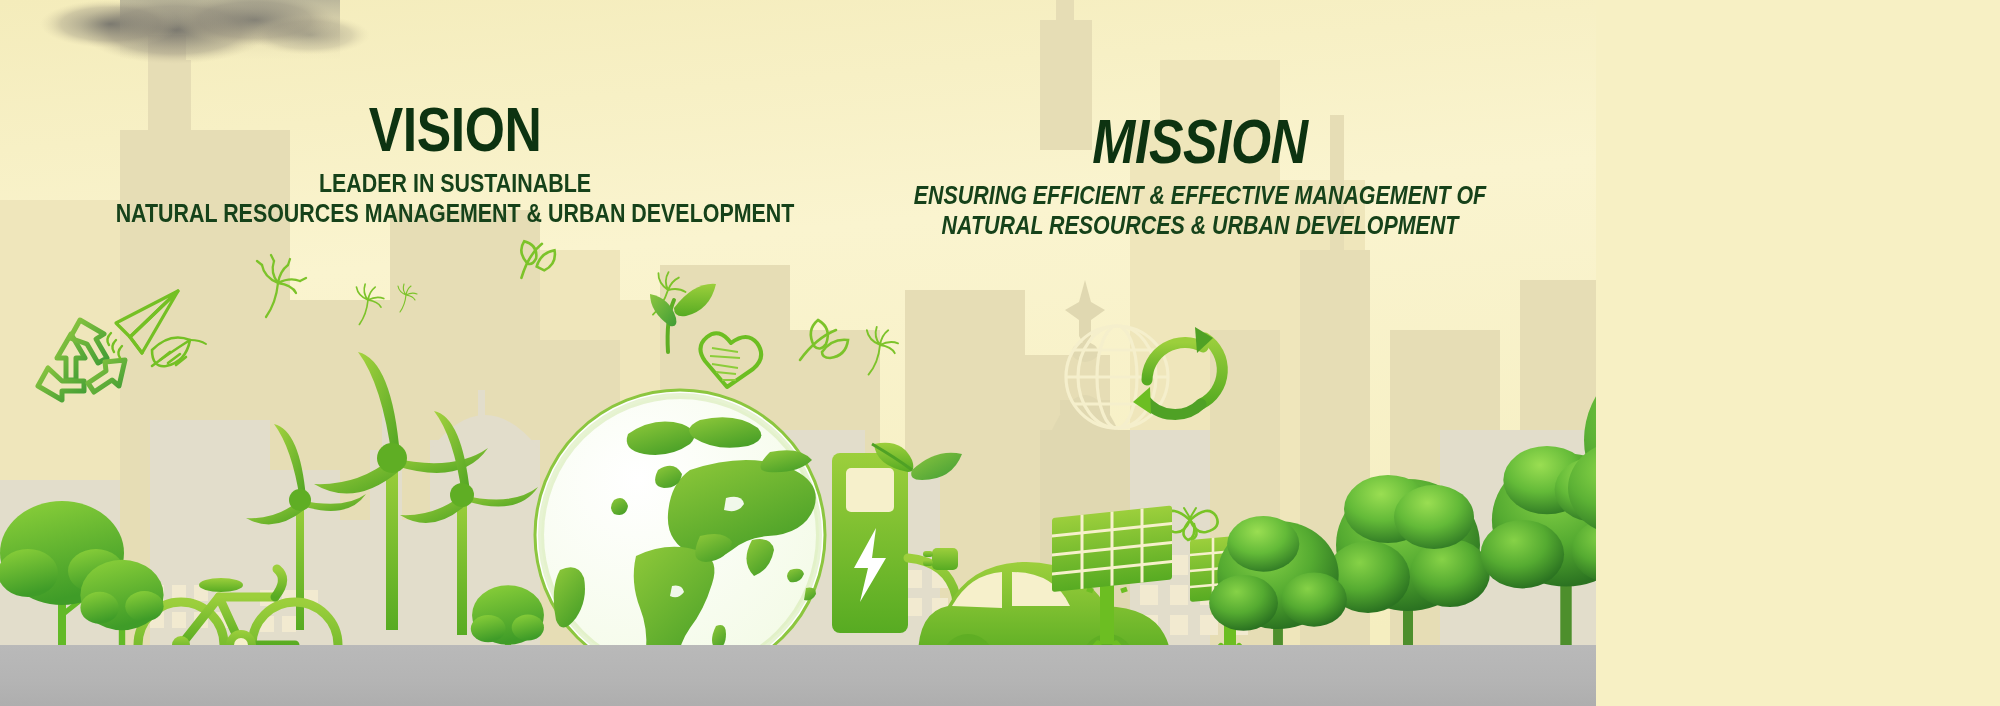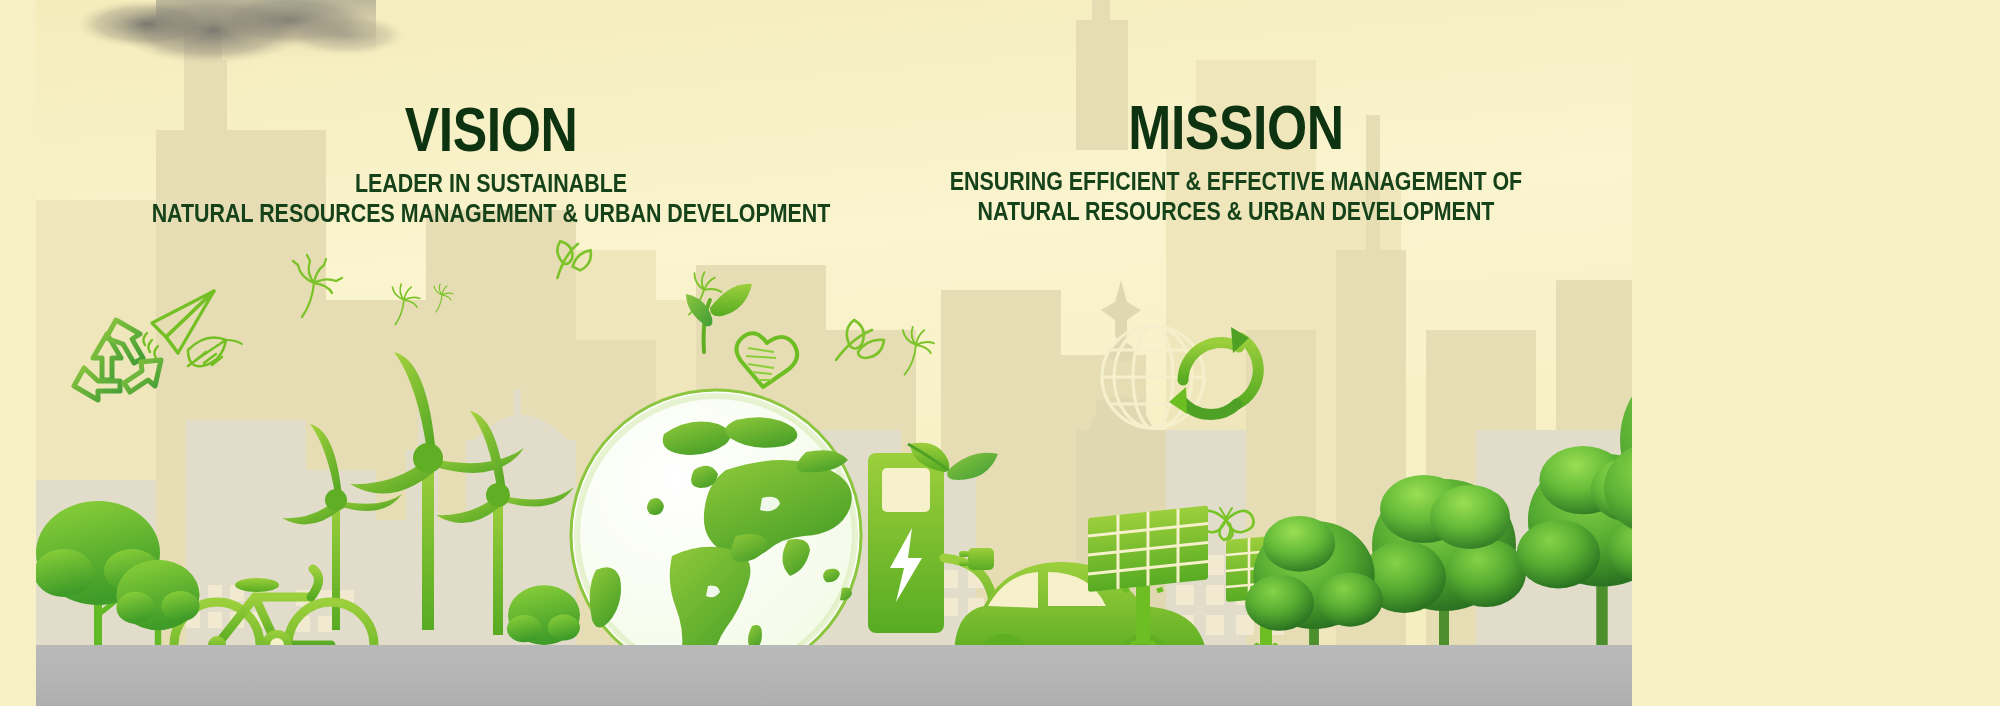--- a/index.html
+++ b/index.html
@@ -8,35 +8,34 @@
   body {
     font-family:"Liberation Sans", sans-serif;
     background:#f7f0c4;
   }
   #banner {
     position:relative;
     width:1596px;
     height:706px;
     overflow:hidden;
     background:linear-gradient(170deg,#f6eec0 0%,#faf4cf 35%,#f9f2c8 70%,#f5edbe 100%);
-    margin-left:36px;
   }
   .layer { position:absolute; left:0; top:0; width:2000px; height:706px; }
   svg.layer { display:block; }
 
   
   .textblock {
     position:absolute;
     text-align:center;
     color:#113311;
     z-index:40;
     pointer-events:auto;
   }
   #vision-block { left:40px; top:100px; width:830px; }
-  #mission-block { left:600px; top:98px; width:1200px; }
+  #mission-block { left:600px; top:112px; width:1200px;font-style:italic; }
   .head {
     font-family:"Liberation Sans Narrow","Liberation Sans",sans-serif;
     font-weight:700;
     font-size:63px;
     letter-spacing:-0.5px;
     line-height:0.95;
     color:#0d3311;
     transform:scaleX(0.82);
     transform-origin:center;
   }

